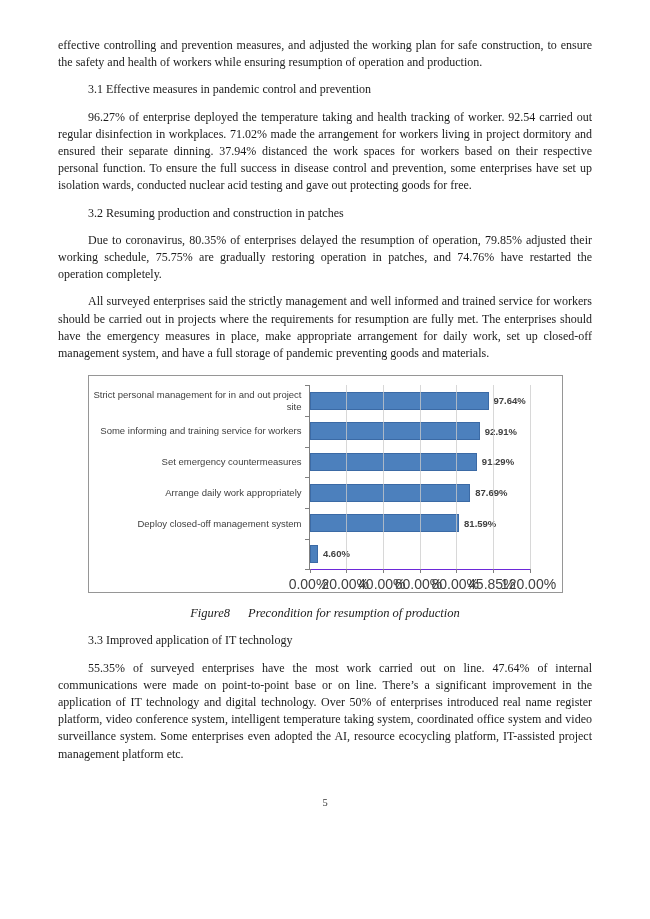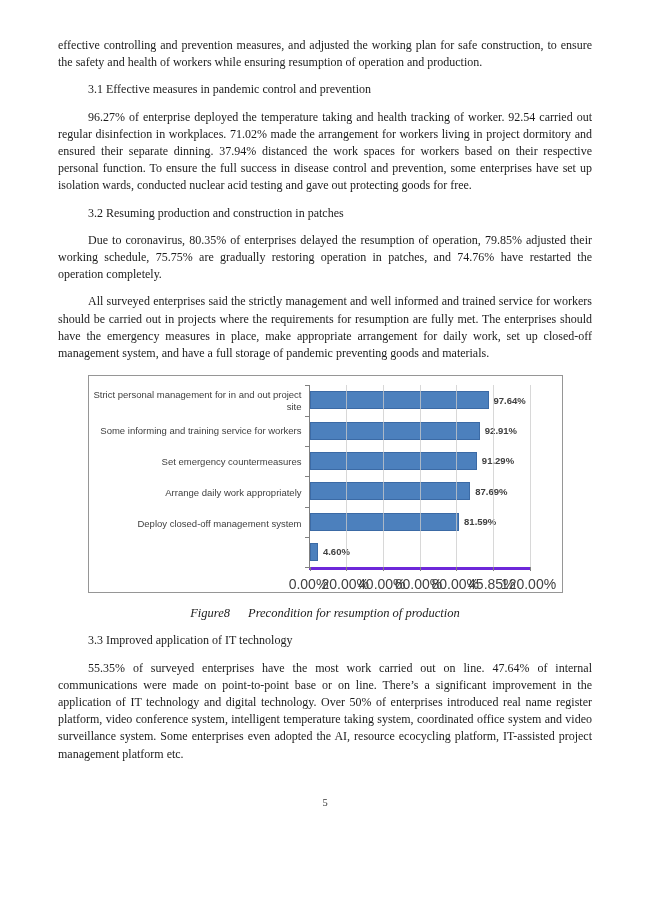--- a/index.html
+++ b/index.html
@@ -30,21 +30,21 @@
     height: 16.6667%; display: flex; align-items: center; justify-content: flex-end;
     padding-right: 7px; box-sizing: border-box;
   }
   .cat-cell span {
     display: inline-block; text-align: right;
     font-size: 9.5px; line-height: 12px; color: #404040;
   }
   .plot {
     width: 220px; position: relative;
     border-left: 1px solid #7f7f7f;
-    border-bottom: 3px solid #6d28d9;
+    border-bottom: 1px solid #6d28d9;
     box-sizing: content-box;
   }
   .plot-rows { position: absolute; left: 0; top: 0; right: 0; bottom: 0; z-index: 1; }
   .chart-row { height: 16.6667%; display: flex; align-items: center; }
   .bar { height: 18px; background: #4c80bd; border: 1px solid #3b6aa5; box-sizing: border-box; }
   .bar-value {
     margin-left: 5px; font-size: 9.5px; font-weight: 700; color: #404040;
     white-space: nowrap; position: relative; z-index: 2;
   }
   .gridline {

